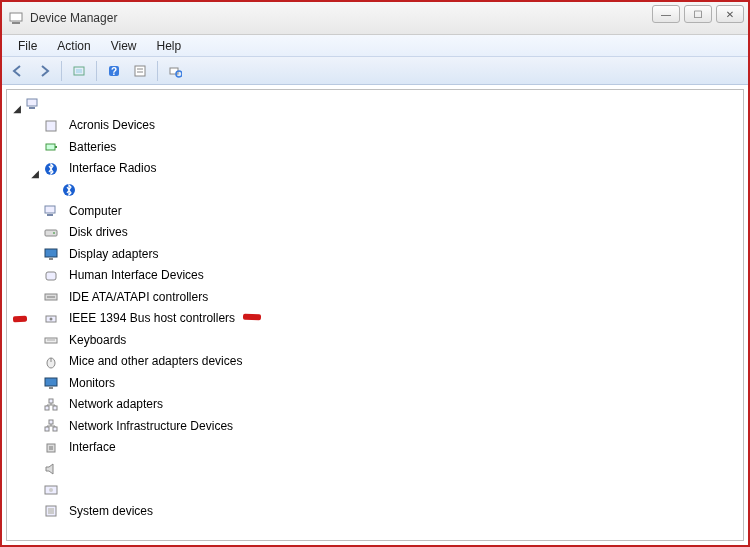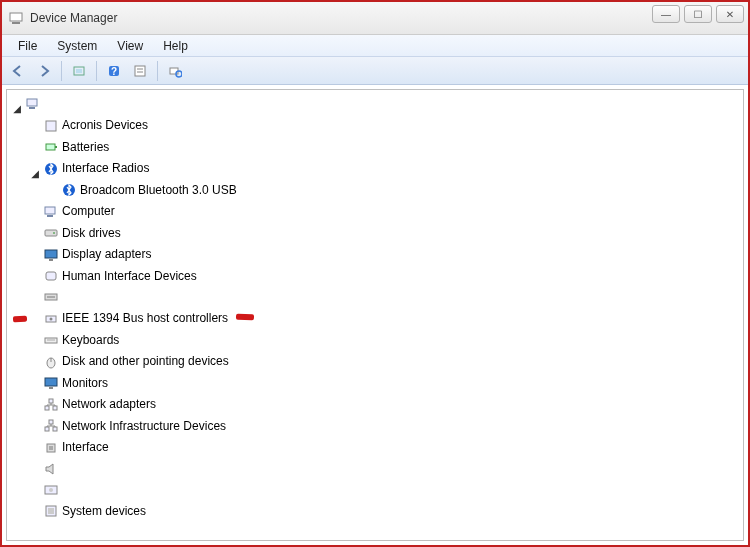--- a/index.html
+++ b/index.html
@@ -64,21 +64,21 @@
     margin:4px;
     border:1px solid #bfbfbf;
     background:#fff;
     overflow:auto;
     padding:6px 4px 20px 4px;
   }
   .tree { list-style:none; margin:0; padding:0; }
   .tree ul { list-style:none; margin:0; padding-left:18px; }
   .tree li { white-space:nowrap; line-height:17px; }
   .node {
-    display:inline-flex; align-items:center; gap:3px;
+    display:inline-flex; align-items:center; gap:10px;
     padding:0 2px; cursor:default;
   }
   .tw {
     display:inline-block; width:12px; text-align:center;
     color:#666; font-size:10px; cursor:pointer;
     user-select:none;
   }
   .ic { width:16px; height:16px; display:inline-flex; align-items:center; justify-content:center; }
   .lbl { color:#000; }
   .highlight-mark {
@@ -105,21 +105,21 @@
     <span class="title">Device Manager</span>
     <div class="win-controls">
       <div class="win-btn">—</div>
       <div class="win-btn">☐</div>
       <div class="win-btn">✕</div>
     </div>
   </div>
 
   <div class="menubar">
     <span>File</span>
-    <span>System</span>
+    <span>Action</span>
     <span>View</span>
     <span>Help</span>
   </div>
 
   <div class="toolbar">
     <div class="tool-btn" title="back">
       <svg width="14" height="14">
           <path d="M9 2 L3 7 L9 12" fill="none" stroke="#5a7aa8" stroke-width="2"></path>
         </svg>
     </div>
@@ -194,21 +194,20 @@
                 </span>
                 <span class="lbl">Interface Radios</span>
               </span><ul>
                 <li><span class="tw"></span><span class="node">
                     <span class="ic">
                       <svg width="16" height="16">
                         <circle cx="8" cy="8" r="6" fill="#1a5fd0"></circle>
                         <path d="M6 5 L10 11 L8 13 L8 3 L10 5 L6 11" fill="none" stroke="#fff" stroke-width="1.2"></path>
                       </svg>
                     </span>
-                    <span class="lbl">Broadcom Bluetooth 3.0 USB</span>
                   </span></li>
               </ul></li>
             <li><span class="tw"></span><span class="node">
                 <span class="ic">
                   <svg width="16" height="16">
                     <rect x="2" y="3" width="10" height="7" fill="#eef" stroke="#78a"></rect>
                     <rect x="4" y="11" width="6" height="2" fill="#78a"></rect>
                   </svg>
                 </span>
                 <span class="lbl">Computer</span>
@@ -239,20 +238,21 @@
                 </span>
                 <span class="lbl">Human Interface Devices</span>
               </span></li>
             <li><span class="tw"></span><span class="node">
                 <span class="ic">
                   <svg width="16" height="16">
                     <rect x="2" y="5" width="12" height="6" fill="#ddd" stroke="#888"></rect>
                     <rect x="4" y="7" width="8" height="2" fill="#aaa"></rect>
                   </svg>
                 </span>
+                <span class="lbl">IDE ATA/ATAPI controllers</span>
               </span></li>
             <li><span class="tw"></span><span class="node" style="position: relative;">
                 <span class="ic">
                   <svg width="16" height="16">
                     <rect x="3" y="5" width="10" height="6" fill="#eef" stroke="#888"></rect>
                     <circle cx="8" cy="8" r="1.5" fill="#888"></circle>
                   </svg>
                 </span>
                 <span class="lbl">IEEE 1394 Bus host controllers</span>
                 <span class="highlight-mark" style="left: -28px; top: 6px; width: 14px; height: 6px; transform: rotate(-4deg);"></span>
@@ -267,21 +267,21 @@
                 </span>
                 <span class="lbl">Keyboards</span>
               </span></li>
             <li><span class="tw"></span><span class="node">
                 <span class="ic">
                   <svg width="16" height="16">
                     <ellipse cx="8" cy="9" rx="4" ry="5" fill="#eee" stroke="#888"></ellipse>
                     <line x1="8" y1="4" x2="8" y2="8" stroke="#888"></line>
                   </svg>
                 </span>
-                <span class="lbl">Disk and other pointing devices</span>
+                <span class="lbl">Mice and other adapters devices</span>
               </span></li>
             <li><span class="tw"></span><span class="node">
                 <span class="ic">
                   <svg width="16" height="16">
                     <rect x="2" y="3" width="12" height="8" fill="#48c" stroke="#246"></rect>
                     <rect x="6" y="12" width="4" height="2" fill="#888"></rect>
                   </svg>
                 </span>
                 <span class="lbl">Monitors</span>
               </span></li>

